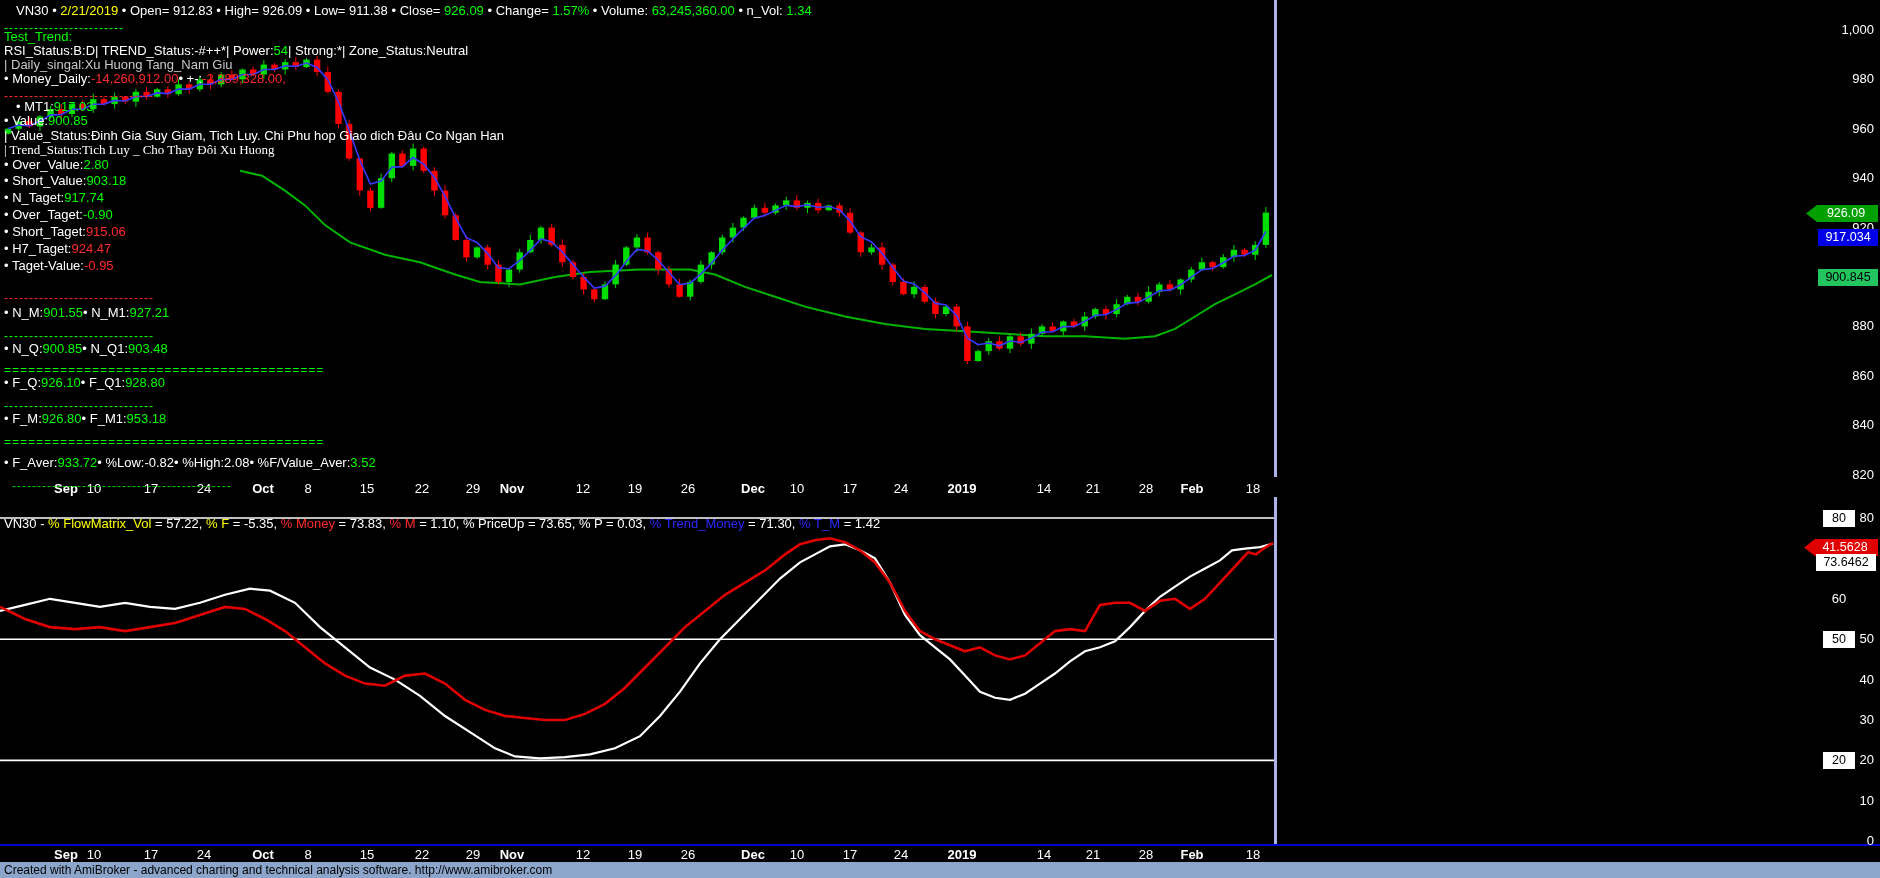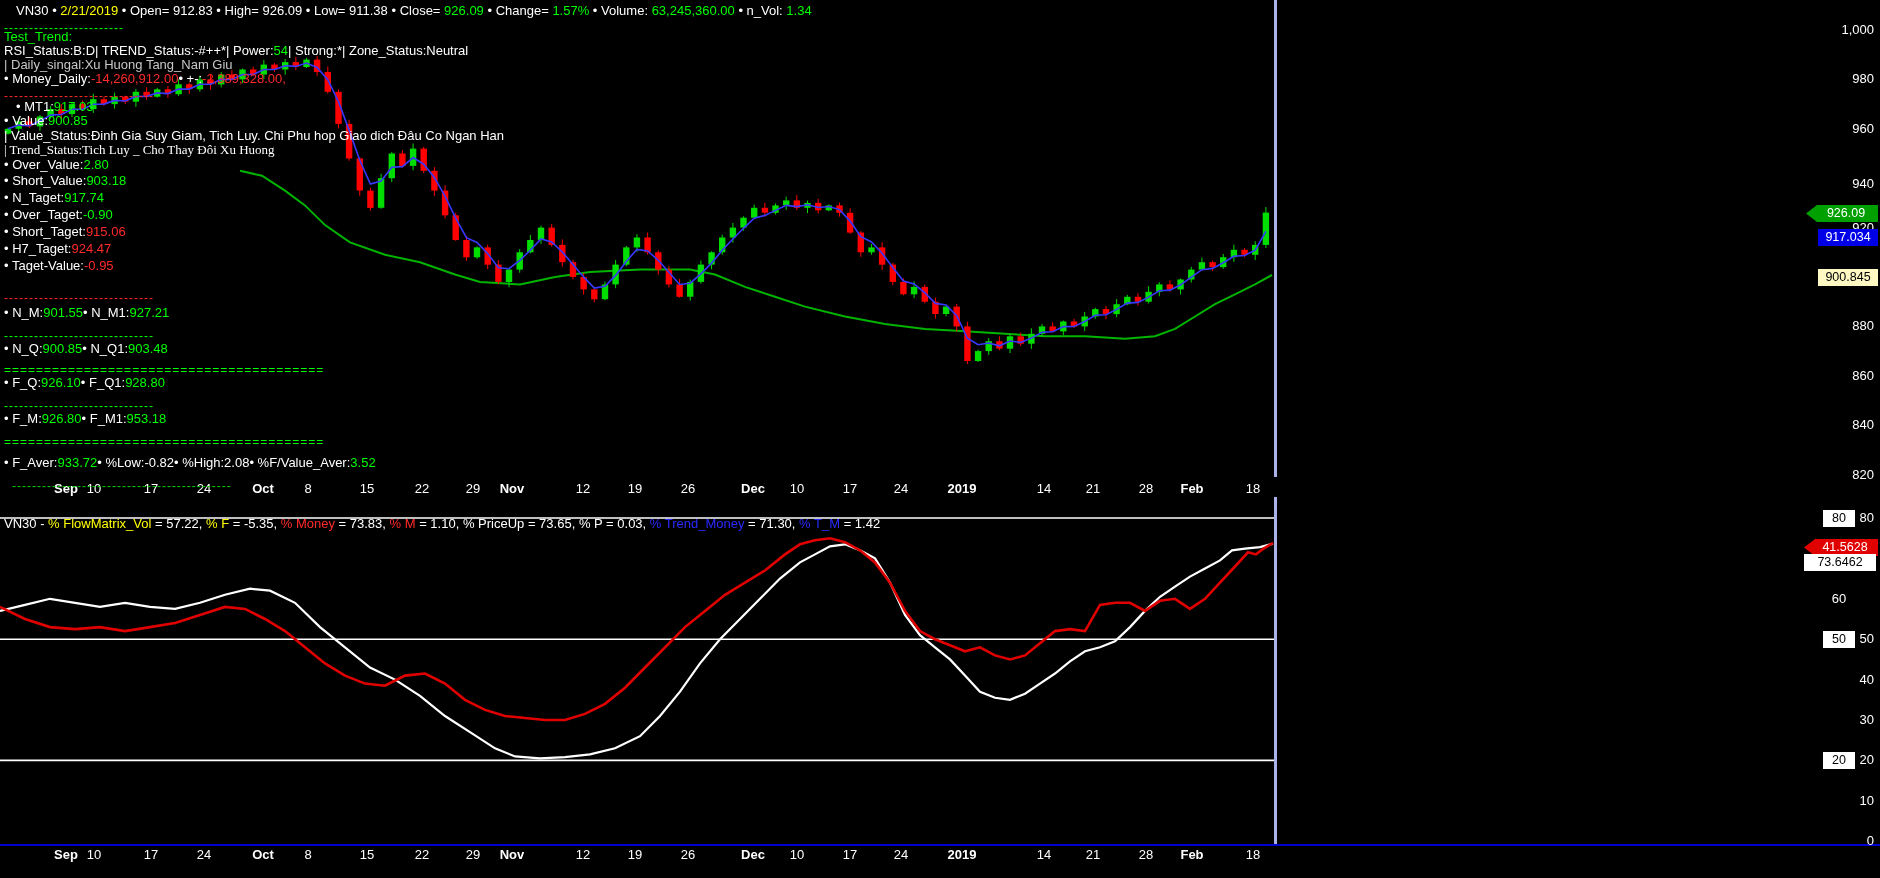--- a/index.html
+++ b/index.html
@@ -12,21 +12,21 @@
   .lower-title{position:absolute;top:516px;left:4px;font-size:13px;white-space:nowrap;z-index:6;}
   .ov-row{position:absolute;left:4px;font-size:13px;line-height:13px;white-space:nowrap;z-index:5;}
   .dashrow{letter-spacing:1px;font-size:12px;}
   .tick{position:absolute;right:6px;width:70px;text-align:right;color:#fff;font-size:13px;z-index:4;}
   .xlab{position:absolute;color:#fff;font-size:13px;transform:translateX(-50%);white-space:nowrap;}
   .xlab.bold{font-weight:bold;}
   .badge{position:absolute;font-size:12.5px;height:17px;line-height:17px;text-align:center;z-index:7;}
   .badge-arrow-green{background:#00a000;color:#fff;clip-path:polygon(0 50%,11px 0,100% 0,100% 100%,11px 100%);padding-left:8px;}
   .badge-arrow-red{background:#e00000;color:#fff;clip-path:polygon(0 50%,11px 0,100% 0,100% 100%,11px 100%);padding-left:8px;}
   .badge-blue{background:#0000e8;color:#fff;}
-  .badge-green2{background:#fef9c3;color:#000;}
+  .badge-green2{background:#22c55e;color:#000;}
   .badge-box{background:#fff;color:#000;}
   .cursor-line{position:absolute;width:3px;background:#aab2e8;z-index:3;}
   .hsep{position:absolute;left:0;width:1880px;background:#0000cc;z-index:2;}
   .statusbar{position:absolute;left:0;top:862px;width:1880px;height:16px;background:#8CA6CB;
              color:#000;font-size:12px;line-height:16px;padding-left:4px;box-sizing:border-box;z-index:8;}
   .axis-dash{position:absolute;top:479px;left:12px;color:#00d000;font-size:12px;letter-spacing:1px;z-index:4;}
 </style>
 </head>
 <body>
 
@@ -312,21 +312,21 @@
       <div class="ov-row dashrow c-g" style="top: 400px;">------------------------------</div>
       <div class="ov-row" style="top: 412px;"><span class="c-w">• F_M:</span><span class="c-g">926.80</span><span class="c-w">• F_M1:</span><span class="c-g">953.18</span></div>
       <div class="ov-row dashrow c-g" style="top: 436px;">========================================</div>
       <div class="ov-row" style="top: 456px;"><span class="c-w">• F_Aver:</span><span class="c-g">933.72</span><span class="c-w">• %Low:-0.82• %High:2.08• %F/Value_Aver:</span><span class="c-g">3.52</span></div>
     </div>
 
   <div id="main-axis">
       <div class="tick" style="top: 22px;">1,000</div>
       <div class="tick" style="top: 71.4px;">980</div>
       <div class="tick" style="top: 120.8px;">960</div>
-      <div class="tick" style="top: 170.2px; margin-top: 6px;">940</div>
+      <div class="tick" style="top: 170.2px;">940</div>
       <div class="tick" style="top: 219.6px;">920</div>
       <div class="tick" style="top: 269px;">900</div>
       <div class="tick" style="top: 318.4px;">880</div>
       <div class="tick" style="top: 367.8px;">860</div>
       <div class="tick" style="top: 417.2px;">840</div>
       <div class="tick" style="top: 466.6px;">820</div>
       <div class="badge badge-arrow-green" style="top: 205px; right: 2px; width: 64px;">926.09</div>
       <div class="badge badge-blue" style="top: 229px; right: 2px; width: 60px;">917.034</div>
       <div class="badge badge-green2" style="top: 269px; right: 2px; width: 60px;">900.845</div>
     </div>
@@ -364,21 +364,21 @@
       <div class="tick" style="top: 510px;">80</div>
       <div class="tick" style="top: 590.8px; text-align: center;">60</div>
       <div class="tick" style="top: 631.2px;">50</div>
       <div class="tick" style="top: 671.6px;">40</div>
       <div class="tick" style="top: 712px;">30</div>
       <div class="tick" style="top: 752.4px;">20</div>
       <div class="tick" style="top: 792.8px;">10</div>
       <div class="tick" style="top: 833.2px;">0</div>
       <div class="badge badge-box" style="top: 510px; right: 25px; width: 32px;">80</div>
       <div class="badge badge-arrow-red" style="top: 539px; right: 2px; width: 66px;">41.5628</div>
-      <div class="badge badge-box" style="top: 554px; right: 4px; width: 72px;">73.6462</div>
+      <div class="badge badge-box" style="top: 554px; right: 4px; width: 60px;">73.6462</div>
       <div class="badge badge-box" style="top: 631px; right: 25px; width: 32px;">50</div>
       <div class="badge badge-box" style="top: 752px; right: 25px; width: 32px;">20</div>
     </div>
 
   <div id="x-axis-bottom">
       <div class="xlab bold" style="left: 66px; top: 847px;">Sep</div>
       <div class="xlab" style="left: 94px; top: 847px;">10</div>
       <div class="xlab" style="left: 151px; top: 847px;">17</div>
       <div class="xlab" style="left: 204px; top: 847px;">24</div>
       <div class="xlab bold" style="left: 263px; top: 847px;">Oct</div>
@@ -400,13 +400,14 @@
       <div class="xlab" style="left: 1146px; top: 847px;">28</div>
       <div class="xlab bold" style="left: 1192px; top: 847px;">Feb</div>
       <div class="xlab" style="left: 1253px; top: 847px;">18</div>
     </div>
 
   <div class="cursor-line" style="left:1274px;top:0;height:477px;"></div>
   <div class="cursor-line" style="left:1274px;top:497px;height:347px;"></div>
 
   <div class="hsep" style="top:844px;height:2px;"></div>
 
+  <div class="statusbar">Created with AmiBroker - advanced charting and technical analysis software. http://www.amibroker.com</div>
 </div>
 
 </body></html>

